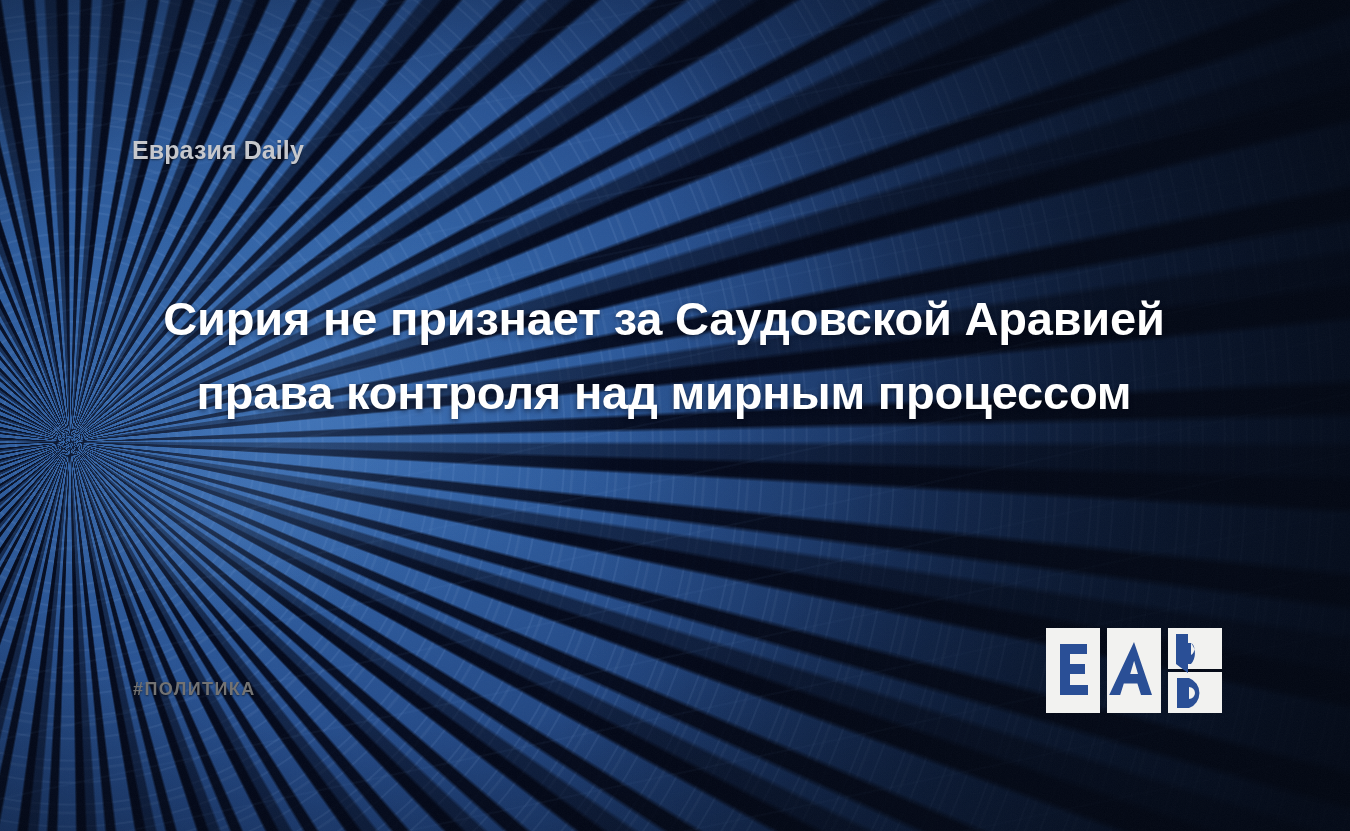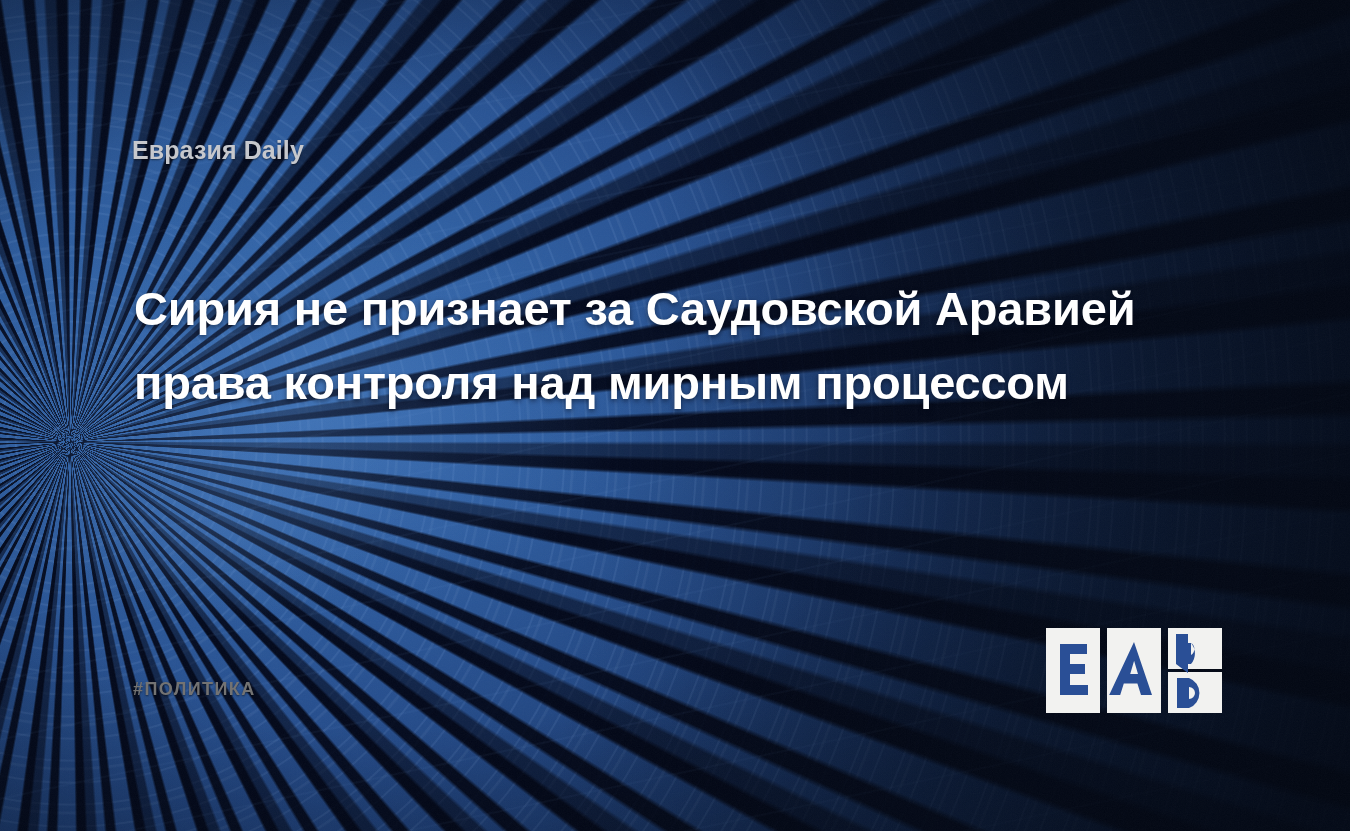--- a/index.html
+++ b/index.html
@@ -132,27 +132,28 @@
     color: #c6c8cd;
     text-shadow: 0 1px 2px rgba(0,0,0,.45);
     white-space: nowrap;
   }
 
   .headline {
     position: absolute;
     left: 130px;
     top: 268px;
     width: 1040px;
-    margin: 4px;
+    margin: 14px;
     font-size: 47px;
     line-height: 74px;
     font-weight: bold;
     color: #ffffff;
     letter-spacing: -0.2px;
     text-shadow: 0 2px 5px rgba(2,8,22,.55);
+    text-align: center;
   }
 
   .hashtag {
     position: absolute;
     left: 133px;
     top: 679px;
     font-size: 18px;
     font-weight: bold;
     letter-spacing: 1.4px;
     color: #737373;

